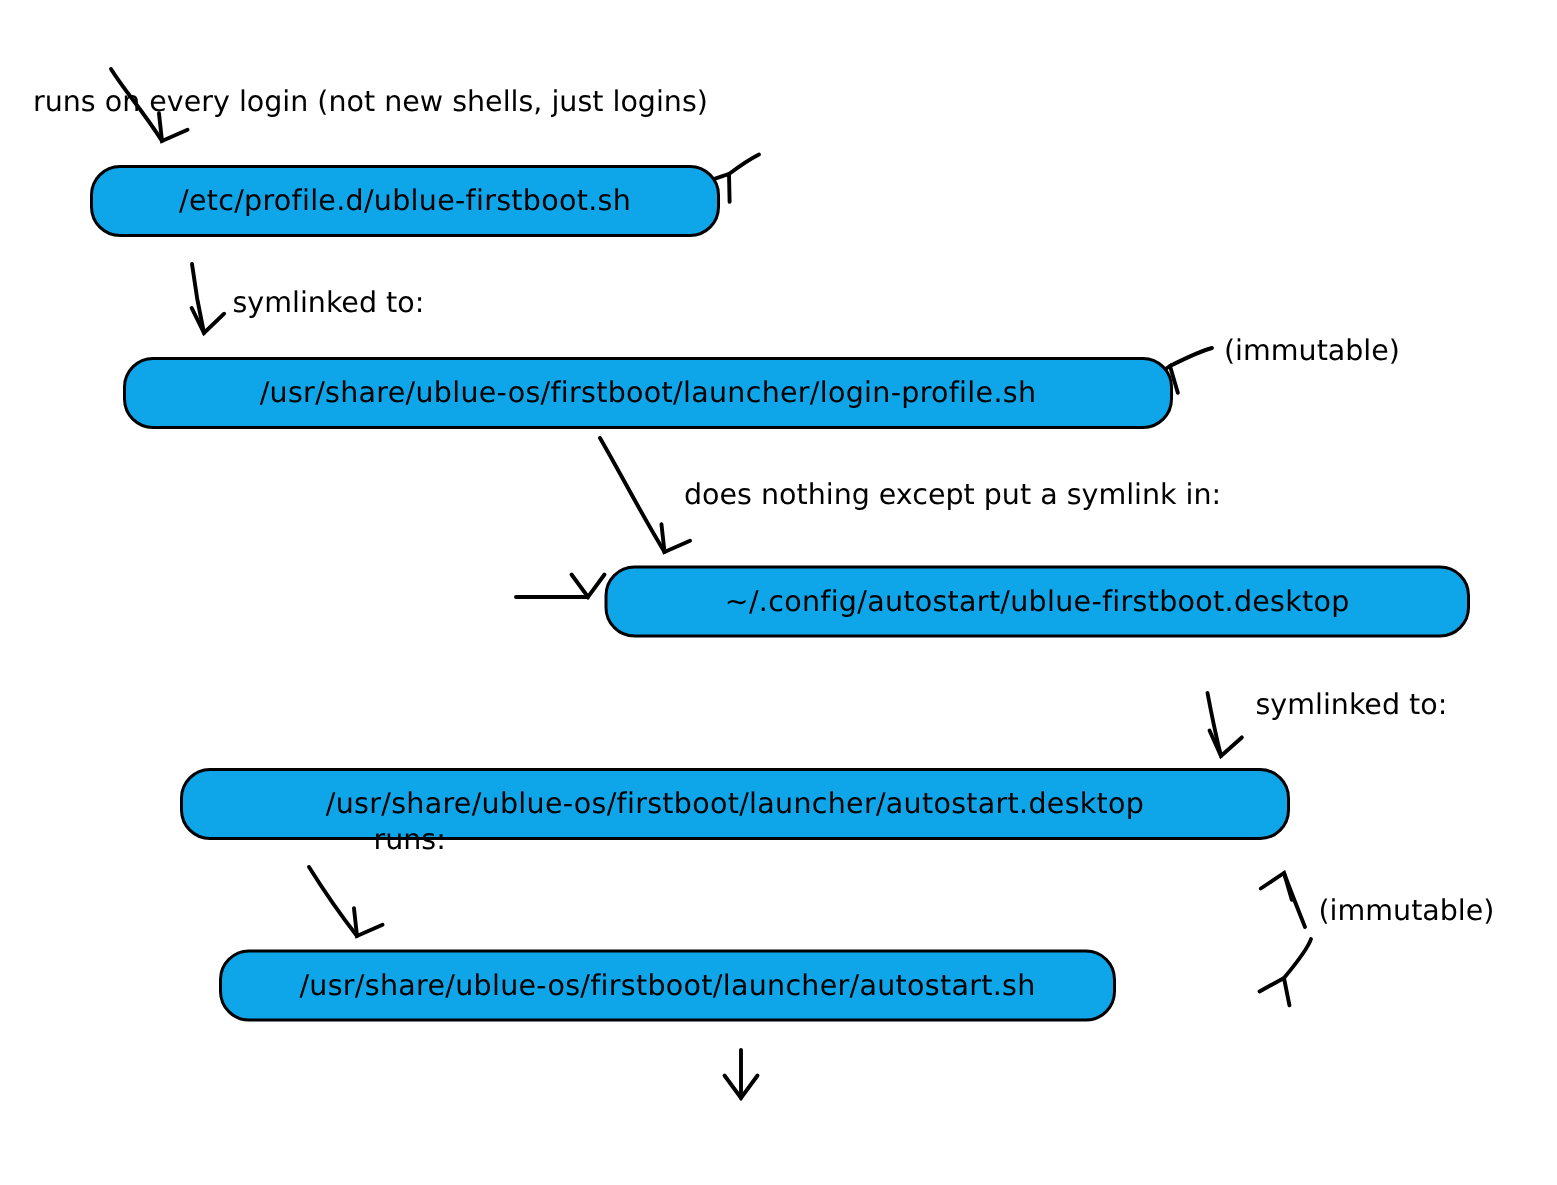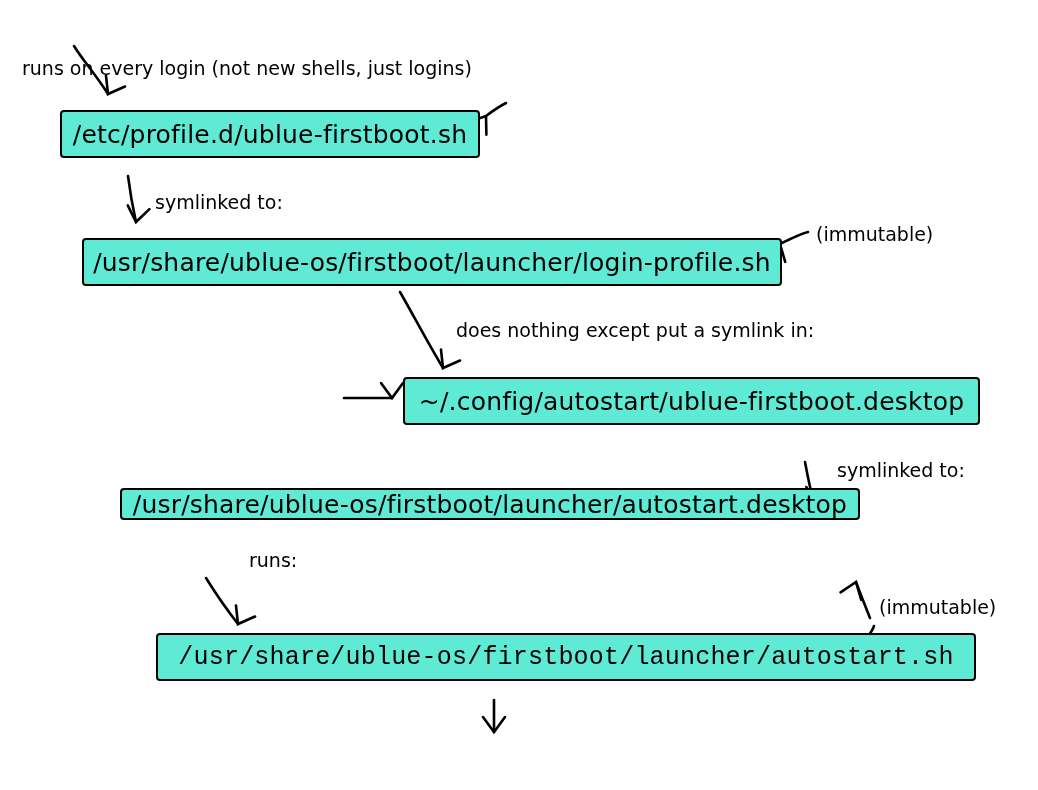--- a/index.html
+++ b/index.html
@@ -12,28 +12,28 @@
     width: 1038px;
     height: 790px;
     background: #ffffff;
     font-family: "DejaVu Sans", sans-serif;
     color: #000000;
     overflow: hidden;
   }
   .node {
     position: absolute;
     border: 2.5px solid #000;
-    border-radius: 4px;
-    background: #5eead4;
+    border-radius: 20px;
+    background: #0ea5e9;
     display: flex;
     align-items: center;
     justify-content: center;
     padding: 0 14px;
     box-sizing: border-box;
-    font-size: 25px;
+    font-size: 19px;
     letter-spacing: 0.2px;
     white-space: nowrap;
   }
   .note {
     position: absolute;
     font-size: 19px;
     line-height: 1.35;
     white-space: pre-line;
   }
   .svg-layer {
@@ -82,25 +82,25 @@
   </div>
 
   <div class="node" style="left:403px; top:377px; width:577px; height:48px;">
     <span>~/.config/autostart/ublue-firstboot.desktop</span>
   </div>
 
   <div class="node" style="left:82px; top:238px; width:700px; height:48px;">
     <span>/usr/share/ublue-os/firstboot/launcher/login-profile.sh</span>
   </div>
 
-  <div class="node" style="left:120px; top:488px; width:740px; height:32px;">
+  <div class="node" style="left:120px; top:512px; width:740px; height:48px;">
     <span>/usr/share/ublue-os/firstboot/launcher/autostart.desktop</span>
   </div>
 
-  <div class="node" style="left:156px; top:633px; width:820px; height:48px;font-family:Liberation Mono, monospace;">
+  <div class="node" style="left:146px; top:633px; width:598px; height:48px;">
     <span>/usr/share/ublue-os/firstboot/launcher/autostart.sh</span>
   </div>
 
   <div class="note" style="left:22px; top:16px; width:620px;margin-top:40px;">runs on every login (not new shells, just logins)</div>
 
 
   <div class="note" style="left:155px; top:190px; width:200px;">symlinked to:</div>
 
   <div class="note" style="left:816px; top:222px; width:180px;">(immutable)</div>
 

